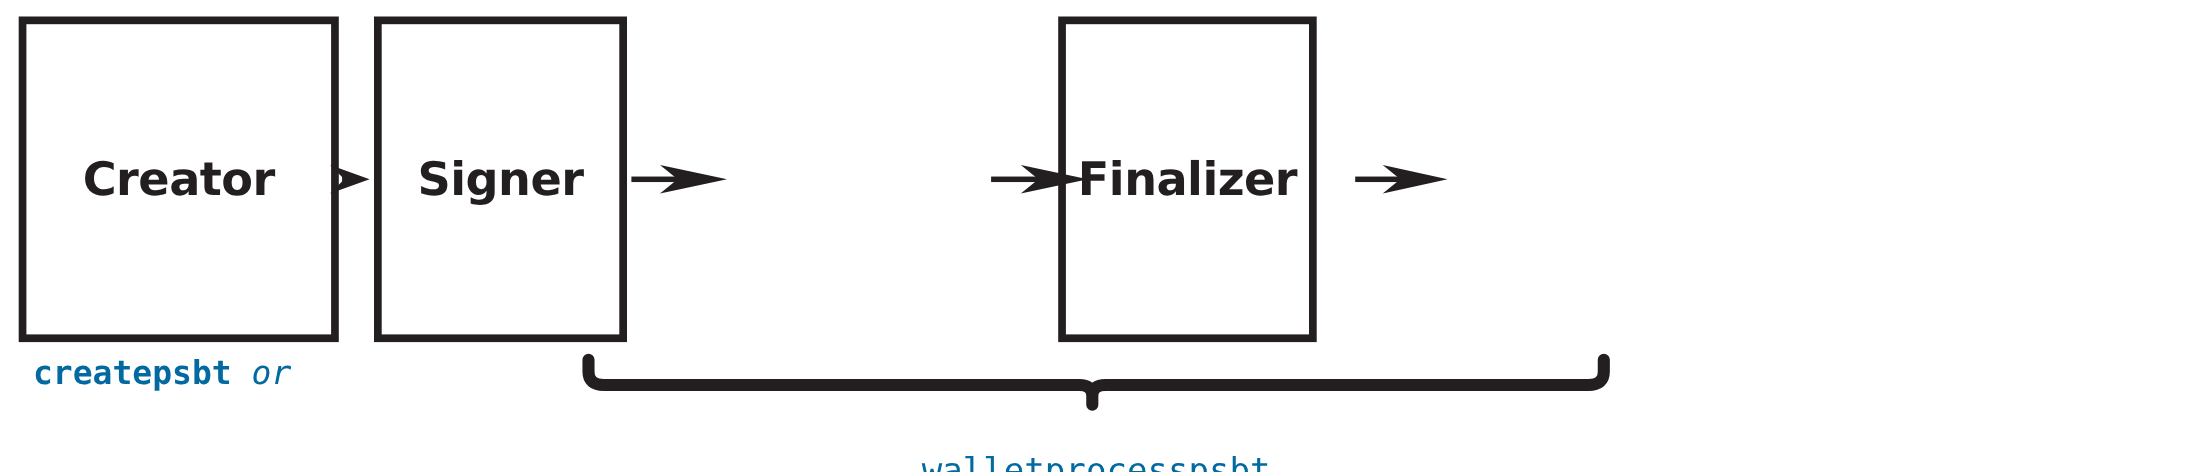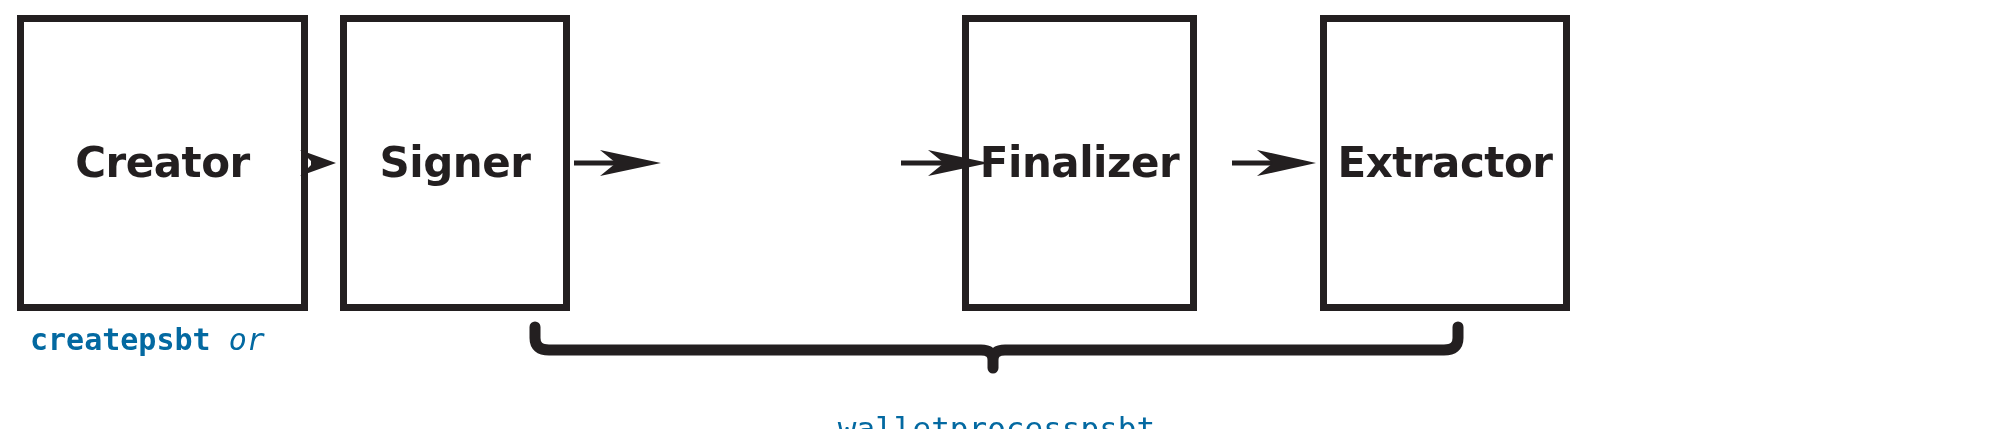--- a/index.html
+++ b/index.html
@@ -92,23 +92,20 @@
 
   <div class="stage-box" id="box-updater" style="left:340px; top:15px; width:230px; height:296px;">
     <span class="stage-label">Signer</span>
   </div>
 
 
   <div class="stage-box" id="box-finalizer" style="left:962px; top:15px; width:235px; height:296px;">
     <span class="stage-label">Finalizer</span>
   </div>
 
-  <div class="stage-box" id="box-extractor" style="left:1320px; top:15px; width:250px; height:296px;">
-    <span class="stage-label">Extractor</span>
-  </div>
 
   <svg class="arrow-layer" viewBox="0 0 2000 429" width="2000" height="429">
     <g fill="#231f20" stroke="none">
 
       <g>
         <rect x="311" y="160.5" width="15" height="5"></rect>
         <path d="M 300 150 L 336 163 L 300 176 L 313 163 Z"></path>
       </g>
 
       <g>

